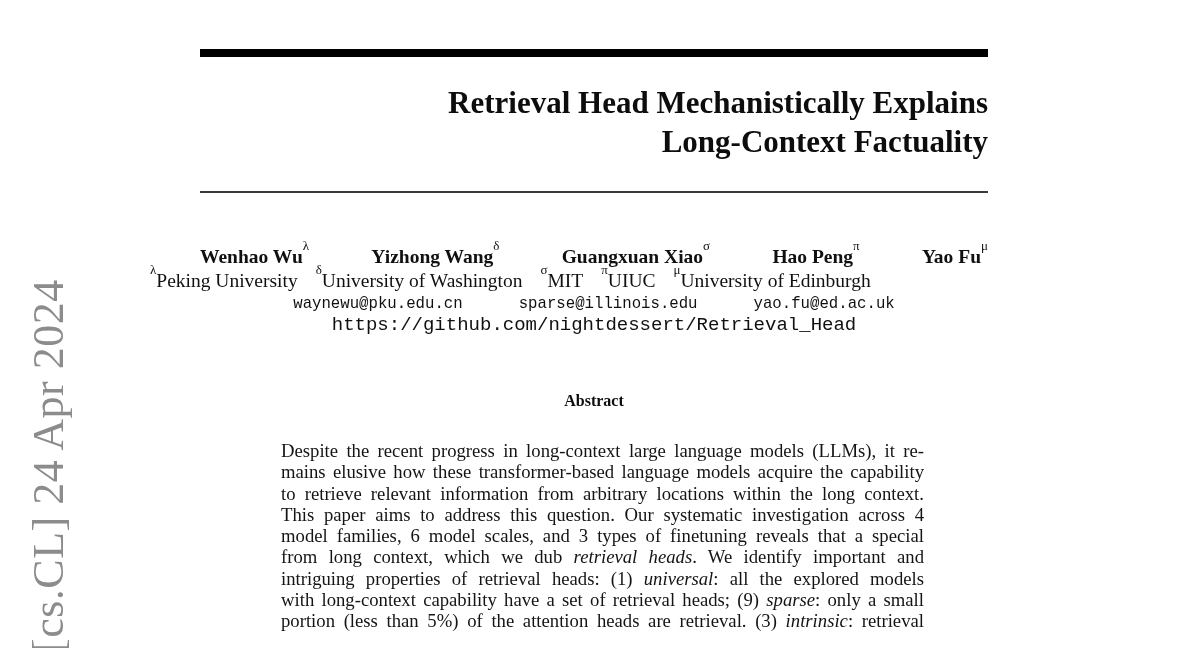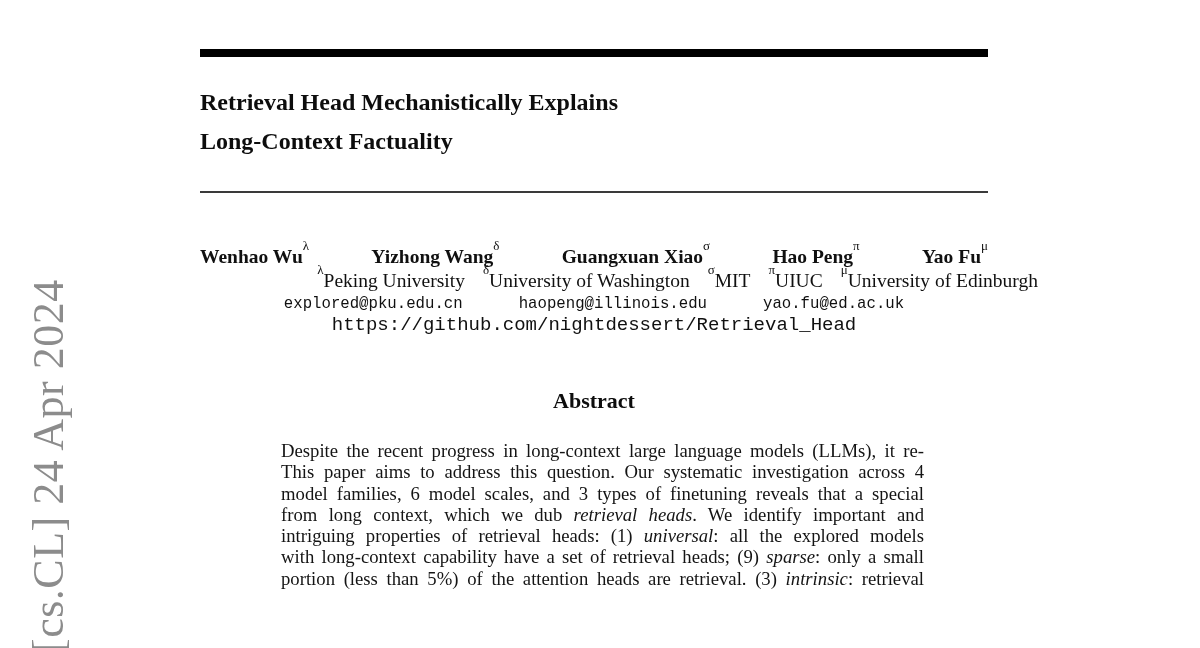--- a/index.html
+++ b/index.html
@@ -30,23 +30,23 @@
   }
   .rule-thick {
     position: absolute;
     left: 200px; top: 49px;
     width: 788px; height: 8px;
     background: #000000;
   }
   .title {
     position: absolute;
     left: 200px; top: 83px; width: 788px;
-    text-align: left;
+    text-align: right;
     font-weight: bold;
-    font-size: 24px;
+    font-size: 31px;
     line-height: 39px;
     color: #0d0d0d;
   }
   .rule-thin {
     position: absolute;
     left: 200px; top: 191px;
     width: 788px; height: 2px;
     background: #3a3a3a;
   }
   .authors {
@@ -62,21 +62,21 @@
   .authors sup, .affils sup {
     font-weight: normal;
     font-size: 13px;
     position: relative;
     top: -0.45em;
     line-height: 0;
   }
   .affils {
     position: absolute;
     left: 150px; top: 269px; width: 888px;
-    display: flex; justify-content: flex-end;
+    display: flex; justify-content: flex-start;
     gap: 18px;
     font-size: 19.5px;
     line-height: 23px;
     white-space: nowrap;
   }
   .emails {
     position: absolute;
     left: 200px; top: 294px; width: 788px;
     display: flex; justify-content: center;
     gap: 56px;
@@ -93,21 +93,21 @@
     font-size: 19px;
     line-height: 20px;
     color: #101010;
     text-decoration: none;
   }
   .abs-head {
     position: absolute;
     left: 200px; top: 388px; width: 788px;
     text-align: center;
     font-weight: bold;
-    font-size: 22px;
+    font-size: 16px;
     line-height: 26px;
     color: #0d0d0d;
   }
   .abs-body {
     position: absolute;
     left: 281px; top: 440px; width: 643px;
     font-size: 18.7px;
     line-height: 21.3px;
     color: #141414;
   }
@@ -143,31 +143,33 @@
 
   <div class="affils">
     <span><sup>λ</sup><span>Peking University</span></span>
     <span><sup>δ</sup><span>University of Washington</span></span>
     <span><sup>σ</sup><span>MIT</span></span>
     <span><sup>π</sup><span>UIUC</span></span>
     <span><sup>μ</sup><span>University of Edinburgh</span></span>
   </div>
 
   <div class="emails">
-    <span>explored@pku.edu.cn</span>
-    <span>haopeng@illinois.edu</span>
+    <span>waynewu@pku.edu.cn</span>
+    <span>sparse@illinois.edu</span>
     <span>yao.fu@ed.ac.uk</span>
   </div>
 
   <div class="github">https://github.com/nightdessert/Retrieval_Head</div>
 
   <div class="abs-head">Abstract</div>
 
   <div class="abs-body">
       <div class="abs-line"><span>Despite the recent progress in long-context large language models (LLMs), it re-</span></div>
+      <div class="abs-line"><span>mains elusive how these transformer-based language models acquire the capability</span></div>
+      <div class="abs-line"><span>to retrieve relevant information from arbitrary locations within the long context.</span></div>
       <div class="abs-line"><span>This paper aims to address this question. Our systematic investigation across 4</span></div>
       <div class="abs-line"><span>model families, 6 model scales, and 3 types of finetuning reveals that a special</span></div>
       <div class="abs-line"><span>from long context, which we dub </span><span class="it">retrieval heads</span><span>. We identify important and</span></div>
       <div class="abs-line"><span>intriguing properties of retrieval heads: (1) </span><span class="it">universal</span><span>: all the explored models</span></div>
       <div class="abs-line"><span>with long-context capability have a set of retrieval heads; (9) </span><span class="it">sparse</span><span>: only a small</span></div>
       <div class="abs-line"><span>portion (less than 5%) of the attention heads are retrieval. (3) </span><span class="it">intrinsic</span><span>: retrieval</span></div>
     </div>
 
 </div>
 

